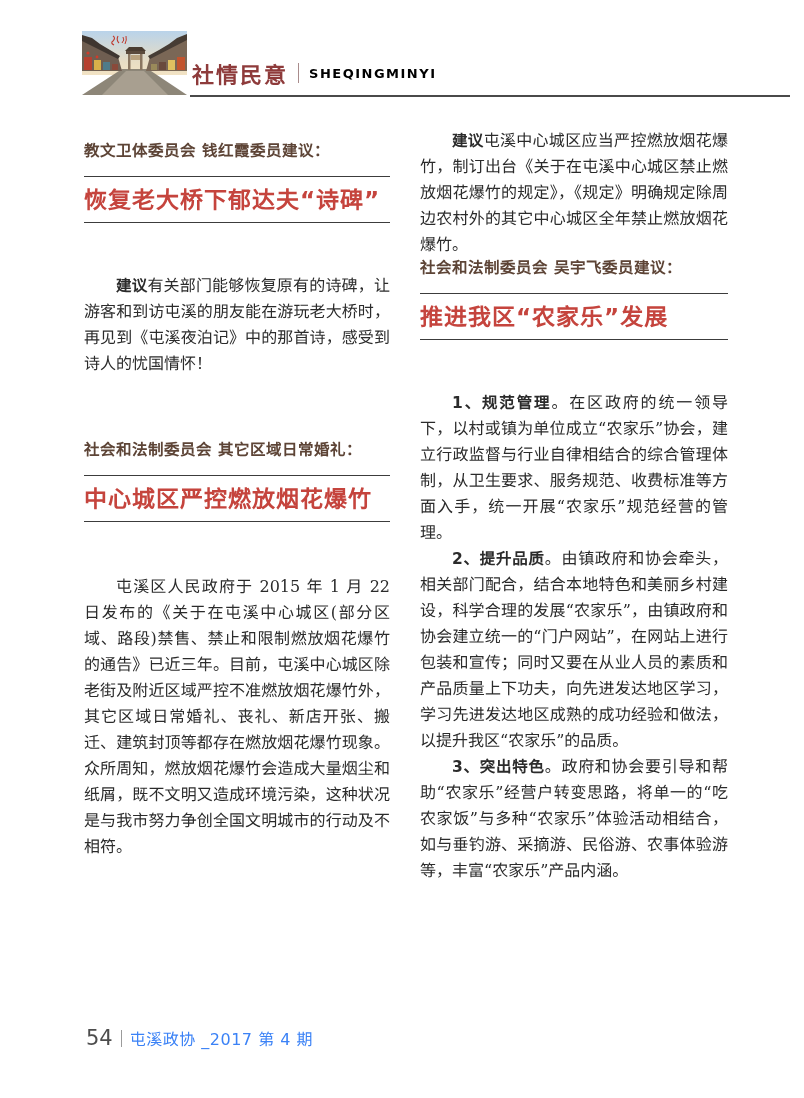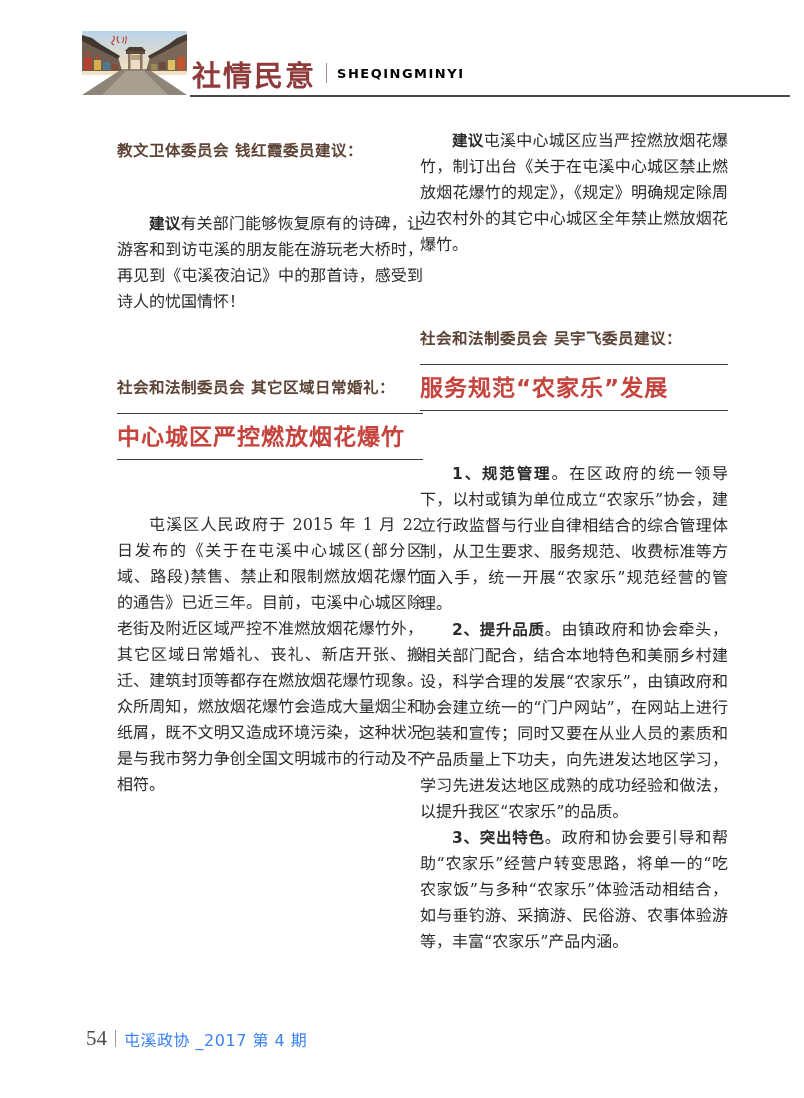--- a/index.html
+++ b/index.html
@@ -17,34 +17,34 @@
     position:absolute; left:82px; top:31px; width:105px; height:64px;
     overflow:hidden;
   }
   .photo svg { display:block; width:100%; height:100%; }
   .header-text {
     position:absolute; left:192px; top:58px; height:30px;
     display:flex; align-items:center; gap:10px;
     font-family:"DejaVu Sans","Liberation Sans",sans-serif;
   }
   .sec-title {
-    font-size:29px; font-weight:bold; color:#8e3b3b; letter-spacing:2px;
+    font-size:22px; font-weight:bold; color:#8e3b3b; letter-spacing:2px;
   }
   .sec-divider { width:1px; height:20px; background:#a98c8c; display:inline-block; }
   .sec-sub {
     font-size:13px; color:#000000; letter-spacing:1.5px; font-weight:bold;
   }
   .header-rule {
     position:absolute; left:190px; top:95px; width:600px; height:2px;
     background:#4a4a4a;
   }
 
   
   .col { position:absolute; }
-  .col-left  { left:84px;  top:141px; width:306px;margin-left:33px; }
+  .col-left  { left:84px;  top:141px; width:306px; }
   .col-right { left:420px; top:128px; width:308px; }
 
   .committee {
     font-family:"DejaVu Sans","Liberation Sans",sans-serif;
     font-size:15.5px; font-weight:bold; color:#5d4436; letter-spacing:0.5px;
     line-height:20px;
   }
   .title-block {
     border-top:1px solid #3c3c3c; border-bottom:1px solid #3c3c3c;
     margin-top:15px; padding:9px 0 8px 0;
@@ -55,30 +55,30 @@
     line-height:28px;
   }
   .paras { margin-top:50px; }
   .paras-top { margin-top:0; }
   .paras p {
     font-size:16px; line-height:26px; text-align:justify;
     text-indent:2em;
   }
   .paras p b { font-weight:bold; font-family:"DejaVu Sans","Liberation Sans",sans-serif; font-size:15.5px; }
   .mt-c2 { margin-top:63px; }  
-  .mt-c3 { margin-top:71px; }  
+  .mt-c3 { }  
   .paras-gap { margin-top:52px; }
 
   
   .page-footer {
     position:absolute; left:86px; top:1026px;
     display:flex; align-items:center; gap:8px;
     font-family:"DejaVu Sans","Liberation Sans",sans-serif;
   }
-  .page-num { font-size:21px; color:#4d4d4d;font-family:Liberation Serif, serif; }
+  .page-num { font-size:21px; color:#4d4d4d; }
   .foot-div { width:1px; height:17px; background:#9b9b9b; display:inline-block; }
   .journal  { font-size:16px; color:#3b82f6; letter-spacing:0.5px;text-align:right; }
 </style>
 </head>
 <body>
 
 <div class="page">
 
   <div>
     <div class="photo">
@@ -125,20 +125,23 @@
       <span class="sec-title">社情民意</span>
       <span class="sec-divider"></span>
       <span class="sec-sub">SHEQINGMINYI</span>
     </div>
     <div class="header-rule"></div>
   </div>
 
   <div class="col col-left">
 
     <h3 class="committee">教文卫体委员会 钱红霞委员建议：</h3>
+    <div class="title-block">
+      <h2 class="article-title">恢复老大桥下郁达夫“诗碑”</h2>
+    </div>
     <div class="paras">
       <p><b>建议</b><span>有关部门能够恢复原有的诗碑，让游客和到访屯溪的朋友能在游玩老大桥时，再见到《屯溪夜泊记》中的那首诗，感受到诗人的忧国情怀！</span></p>
     </div>
 
     <h3 class="committee mt-c2">社会和法制委员会 其它区域日常婚礼：</h3>
     <div class="title-block">
       <h2 class="article-title">中心城区严控燃放烟花爆竹</h2>
     </div>
     <div class="paras paras-gap">
       <p><span>屯溪区人民政府于 2015 年 1 月 22 日发布的《关于在屯溪中心城区(部分区域、路段)禁售、禁止和限制燃放烟花爆竹的通告》已近三年。目前，屯溪中心城区除老街及附近区域严控不准燃放烟花爆竹外，其它区域日常婚礼、丧礼、新店开张、搬迁、建筑封顶等都存在燃放烟花爆竹现象。众所周知，燃放烟花爆竹会造成大量烟尘和纸屑，既不文明又造成环境污染，这种状况是与我市努力争创全国文明城市的行动及不相符。</span></p>
@@ -146,21 +149,21 @@
   </div>
 
   <div class="col col-right">
 
     <div class="paras paras-top">
       <p><b>建议</b><span>屯溪中心城区应当严控燃放烟花爆竹，制订出台《关于在屯溪中心城区禁止燃放烟花爆竹的规定》，《规定》明确规定除周边农村外的其它中心城区全年禁止燃放烟花爆竹。</span></p>
     </div>
 
     <h3 class="committee mt-c3">社会和法制委员会 吴宇飞委员建议：</h3>
     <div class="title-block">
-      <h2 class="article-title">服务规范“农家乐”发展</h2>
+      <h2 class="article-title">推进我区“农家乐”发展</h2>
     </div>
     <div class="paras">
       <p><b>1、规范管理</b><span>。在区政府的统一领导下，以村或镇为单位成立“农家乐”协会，建立行政监督与行业自律相结合的综合管理体制，从卫生要求、服务规范、收费标准等方面入手，统一开展“农家乐”规范经营的管理。</span></p>
       <p><b>2、提升品质</b><span>。由镇政府和协会牵头，相关部门配合，结合本地特色和美丽乡村建设，科学合理的发展“农家乐”，由镇政府和协会建立统一的“门户网站”，在网站上进行包装和宣传；同时又要在从业人员的素质和产品质量上下功夫，向先进发达地区学习，学习先进发达地区成熟的成功经验和做法，以提升我区“农家乐”的品质。</span></p>
       <p><b>3、突出特色</b><span>。政府和协会要引导和帮助“农家乐”经营户转变思路，将单一的“吃农家饭”与多种“农家乐”体验活动相结合，如与垂钓游、采摘游、民俗游、农事体验游等，丰富“农家乐”产品内涵。</span></p>
     </div>
   </div>
 
   <div class="page-footer">
     <span class="page-num">54</span>

